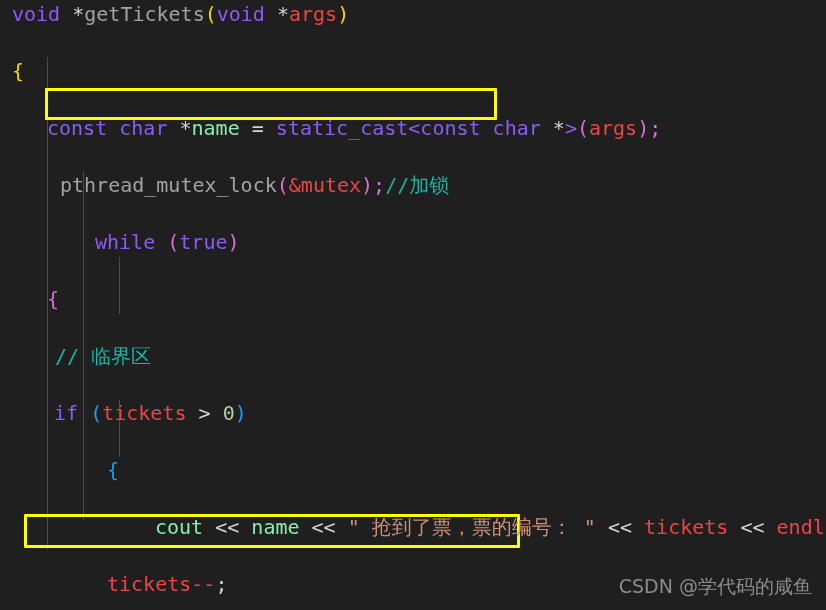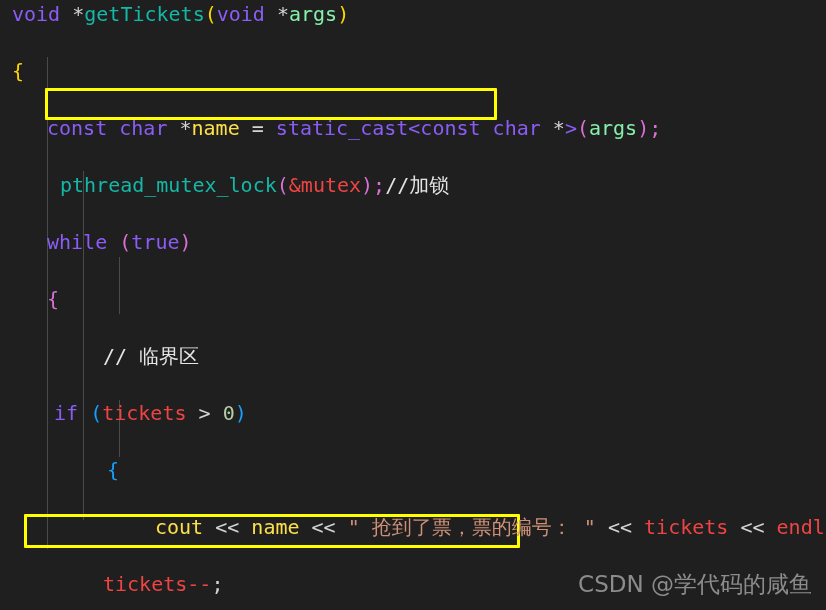--- a/index.html
+++ b/index.html
@@ -29,48 +29,48 @@
   .guide{
     position:absolute;
     width:1px;
     background:#4a4a4a;
     z-index:0;
   }
   .code{position:relative;z-index:2;}
 
   
   .kw       {color:#8b5cf6;}          
-  .fn       {color:#14b8a6;}          
+  .fn       {color:#a3a3a3;}          
   .id       {color:#ef4444;}          
-  .param    {color:#86efac;}          
-  .var      {color:#fde047;}          
+  .param    {color:#ef4444;}          
+  .var      {color:#86efac;}          
   .op       {color:#d4d4d4;}
   .num      {color:#b5cea8;}
   .str      {color:#ce9178;}
-  .cmt      {color:#e5e5e5;}
+  .cmt      {color:#14b8a6;}
   .p-yellow {color:#ffd700;}
   .p-pink   {color:#da70d6;}
   .p-blue   {color:#179fff;}
   .semi-pink{color:#da70d6;}
 
   
   .hl{
     position:absolute;
     border:3px solid #ffff00;
     box-sizing:border-box;
     z-index:1;
     pointer-events:none;
     border-radius:1px;
   }
   #watermark{
     position:absolute;
     right:14px;
     bottom:10px;
     color:#8c8c8c;
-    font-size:23px;
+    font-size:19px;
     font-family:"DejaVu Sans","Liberation Sans",sans-serif;
     z-index:5;
     white-space:nowrap;
   }
 </style>
 </head>
 <body>
 
 <div id="editor">
 
@@ -83,28 +83,28 @@
   <div class="hl" style="left:24px;top:514px;width:496px;height:34px;"></div>
 
   <div class="line" style="top:0px;"><span class="code"><span class="kw">void</span><span class="op"> </span><span class="op">*</span><span class="fn">getTickets</span><span class="p-yellow">(</span><span class="kw">void</span><span class="op"> </span><span class="op">*</span><span class="param">args</span><span class="p-yellow">)</span></span></div>
 
   <div class="line" style="top:28.5px;"><span class="code"><span class="p-yellow">{</span></span></div>
 
   <div class="line" style="top:57px;padding-left:47px;"><span class="code"><span class="kw">const</span><span class="op"> </span><span class="kw">char</span><span class="op"> </span><span class="op">*</span><span class="var">name</span><span class="op"> </span><span class="op">=</span><span class="op"> </span><span class="kw">static_cast</span><span class="kw">&lt;</span><span class="kw">const</span><span class="op"> </span><span class="kw">char</span><span class="op"> </span><span class="op">*</span><span class="kw">&gt;</span><span class="p-pink">(</span><span class="param">args</span><span class="p-pink">)</span><span class="semi-pink">;</span></span></div>
 
   <div class="line" style="top:85.5px;padding-left:60px;"><span class="code"><span class="fn">pthread_mutex_lock</span><span class="p-pink">(</span><span class="id">&amp;mutex</span><span class="p-pink">)</span><span class="semi-pink">;</span><span class="cmt">//加锁</span></span></div>
 
-  <div class="line" style="top:114px;padding-left:47px;"><span class="code"><span class="kw">while</span><span class="op"> </span><span class="p-pink">(</span><span class="kw">true</span><span class="p-pink">)</span></span></div>
+  <div class="line" style="top:114px;padding-left:47px;margin-left:48px;"><span class="code"><span class="kw">while</span><span class="op"> </span><span class="p-pink">(</span><span class="kw">true</span><span class="p-pink">)</span></span></div>
 
   <div class="line" style="top:142.5px;padding-left:47px;"><span class="code"><span class="p-pink">{</span></span></div>
 
-  <div class="line" style="top:171px;padding-left:55px;margin-left:48px;"><span class="code"><span class="cmt">// 临界区</span></span></div>
+  <div class="line" style="top:171px;padding-left:55px;"><span class="code"><span class="cmt">// 临界区</span></span></div>
 
   <div class="line" style="top:199.5px;padding-left:54px;"><span class="code"><span class="kw">if</span><span class="op"> </span><span class="p-blue">(</span><span class="id">tickets</span><span class="op"> </span><span class="op">&gt;</span><span class="op"> </span><span class="num">0</span><span class="p-blue">)</span></span></div>
 
   <div class="line" style="top:228px;padding-left:107px;"><span class="code"><span class="p-blue">{</span></span></div>
 
   <div class="line" style="top:256.5px;padding-left:155px;"><span class="code"><span class="var">cout</span><span class="op"> </span><span class="op">&lt;&lt;</span><span class="op"> </span><span class="var">name</span><span class="op"> </span><span class="op">&lt;&lt;</span><span class="op"> </span><span class="str">" 抢到了票，票的编号： "</span><span class="op"> </span><span class="op">&lt;&lt;</span><span class="op"> </span><span class="id">tickets</span><span class="op"> </span><span class="op">&lt;&lt;</span><span class="op"> </span><span class="id">endl</span><span class="op">;</span></span></div>
 
-  <div class="line" style="top:285px;padding-left:103px;"><span class="code"><span class="id">tickets--</span><span class="op">;</span></span></div>
+  <div class="line" style="top:285px;padding-left:71px;margin-left:36px;"><span class="code"><span class="id">tickets--</span><span class="op">;</span></span></div>
 
   <div id="watermark">CSDN @学代码的咸鱼</div>
 </div>
 
 </body></html>

